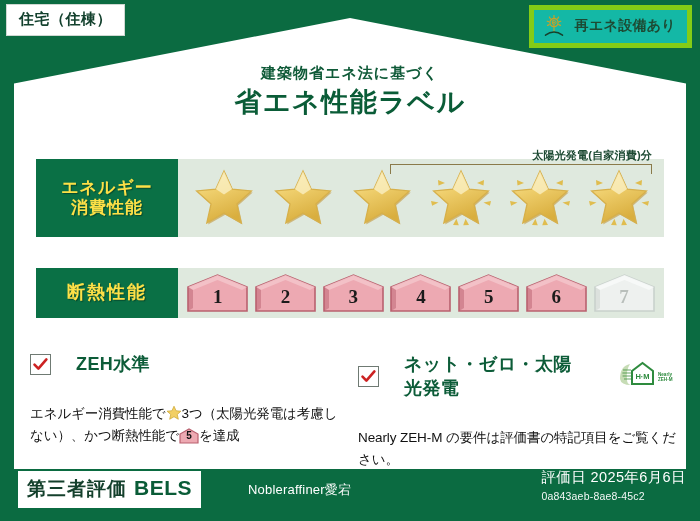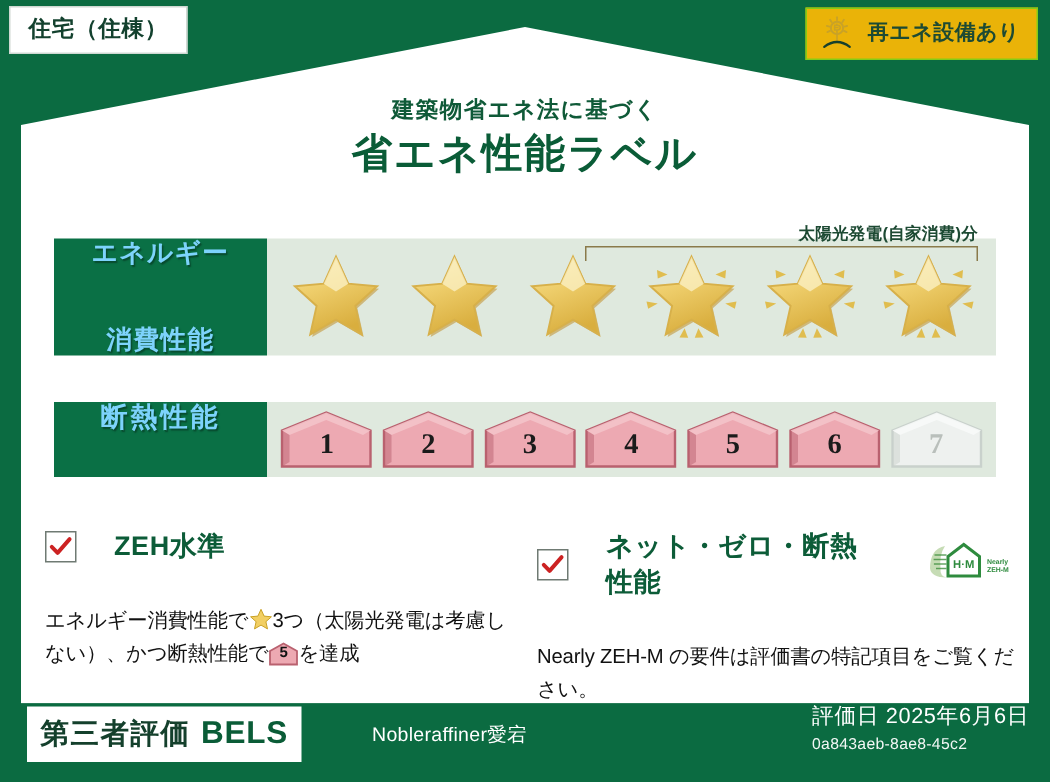--- a/index.html
+++ b/index.html
@@ -23,21 +23,21 @@
     position:absolute;left:6px;top:4px;
     background:#fff;border:1px solid #cfd8d2;
     padding:5px 12px 6px 12px;
     font-size:15px;font-weight:bold;color:#13412e;
     letter-spacing:.5px;
     z-index:5;
   }
   
   .tag-renew{
     position:absolute;right:8px;top:5px;
-    background:#eab308;border:1px solid #84cc16;
+    background:#14b8a6;border:5px solid #84cc16;
     display:flex;align-items:center;gap:6px;
     padding:4px 11px 5px 9px;
     z-index:5;
     justify-content:space-between;
   }
   .tag-renew .txt{font-size:14px;font-weight:bold;color:#1d4a33;letter-spacing:.3px;}
   .sun-ico{width:26px;height:24px;display:block;}
 
   
   .sub-title{
@@ -48,22 +48,22 @@
     position:absolute;left:0;right:0;top:84px;text-align:center;
     font-size:27px;font-weight:bold;color:#0a5c37;letter-spacing:1.5px;
   }
 
   
   .row{position:absolute;display:flex;align-items:stretch;}
   .row-energy{left:36px;right:36px;top:159px;height:78px;}
   .row-insul{left:36px;right:36px;top:268px;height:50px;font-family:Liberation Serif, serif;}
 
   .row-label{
-    background:#0a7045;color:#7dd3fc;
-    display:flex;flex-direction:column;align-items:center;justify-content:space-between;
+    background:#0a7045;color:#fde047;
+    display:flex;flex-direction:column;align-items:center;justify-content:center;
     font-weight:bold;line-height:1.18;flex:0 0 142px;
     text-shadow:1px 1px 1px rgba(0,0,0,.35);
   }
   .row-energy .row-label{font-size:17px;letter-spacing:1px;}
   .row-insul .row-label{font-size:18px;letter-spacing:2px;}
   .row-label span{display:block;}
 
   .row-body{
     flex:1 1 auto;background:#dfe9de;
     display:flex;align-items:center;justify-content:space-around;
@@ -391,21 +391,21 @@
     </div>
   </div>
 
   <div class="col col-right">
     <div class="col-head">
       <span class="chk">
         <svg width="17" height="17" viewBox="0 0 17 17">
           <path d="M2.5 8.6 L6.4 12.6 L14.4 3.4" fill="none" stroke="#cc2222" stroke-width="2.6" stroke-linecap="round" stroke-linejoin="round"></path>
         </svg>
       </span>
-      <span class="h">ネット・ゼロ・断熱性能</span>
+      <span class="h">ネット・ゼロ・太陽光発電</span>
       <span class="zehm-logo">
         <svg width="58" height="28" viewBox="0 0 58 28">
           <path d="M2 19 Q2 6 12 4 Q8 10 9 19 Q8.5 24 13 25 Q3 25 2 19 Z" fill="#bcd6a8" opacity=".85"></path>
           <g stroke="#3f8f3f" stroke-width="1" opacity=".8">
             <line x1="5" y1="10" x2="13" y2="10"></line>
             <line x1="4.4" y1="13" x2="13" y2="13"></line>
             <line x1="4.6" y1="16" x2="13" y2="16"></line>
             <line x1="6" y1="19" x2="13" y2="19"></line>
           </g>
           <path d="M14 24 V11 L24.5 3 L35 11 V24 Z" fill="#fff" stroke="#2e8b3e" stroke-width="2"></path>

